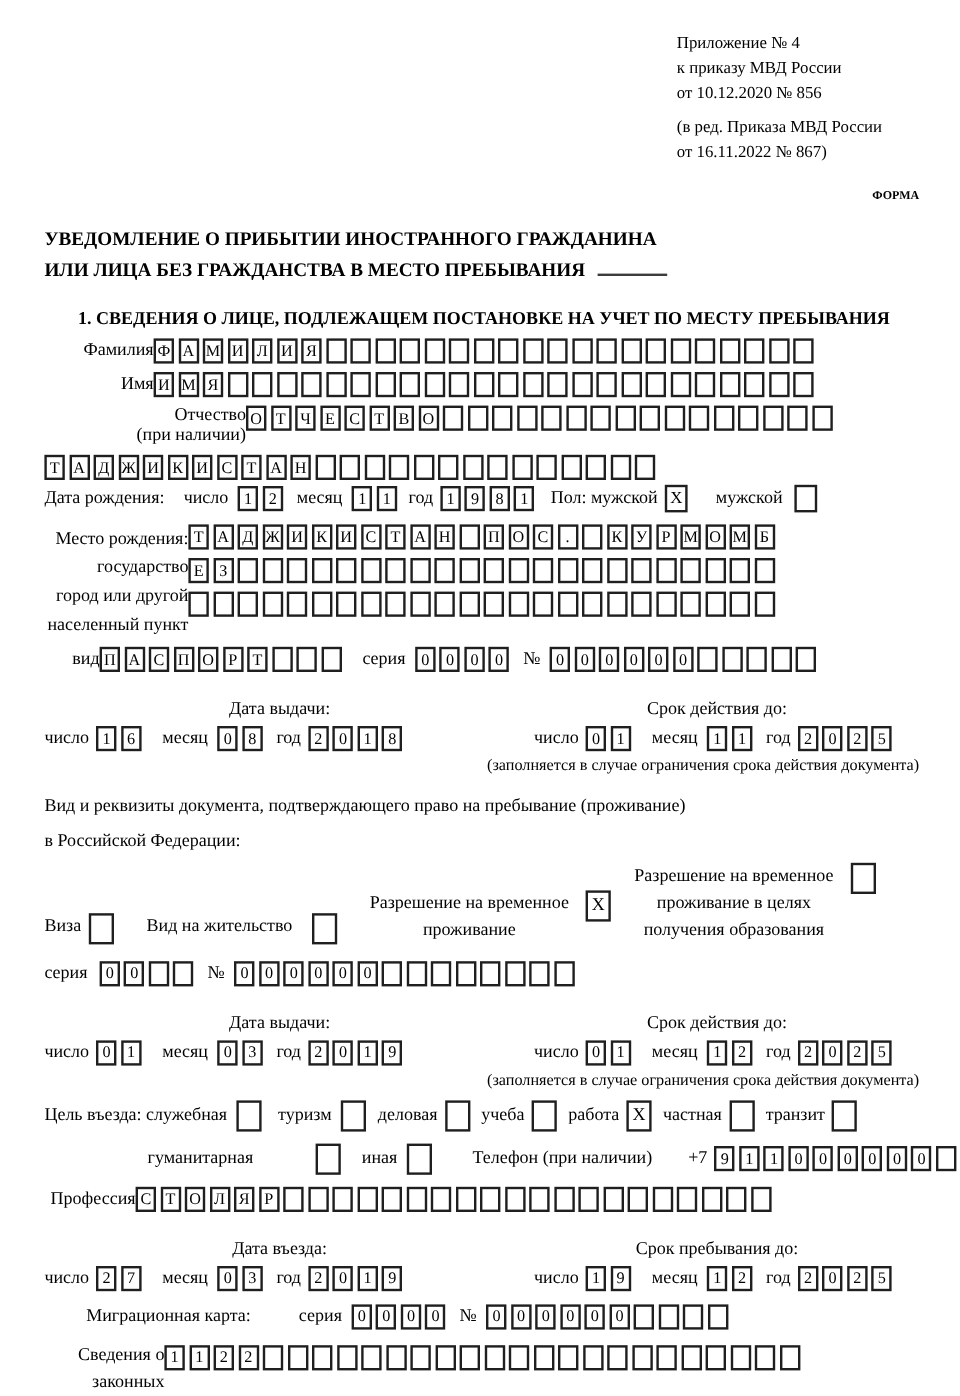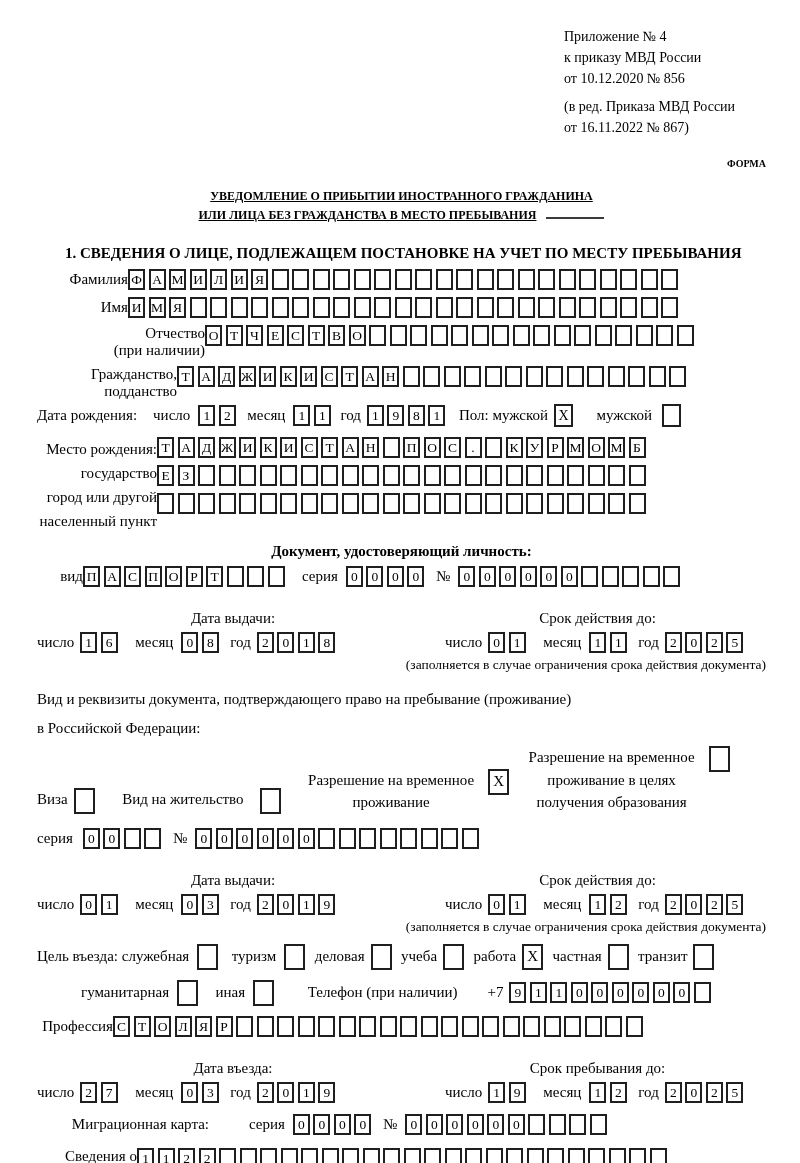--- a/index.html
+++ b/index.html
@@ -12,21 +12,21 @@
   }
   .page { padding:26px 34px 0 37px; position:relative; }
 
   
   .hdr { margin-left:527px; font-size:14px; line-height:1.5; }
   .hdr div { white-space:nowrap; }
   .hdr .grp2 { margin-top:7px; }
   .form-label { font-weight:bold; text-align:right; margin-top:18px; font-size:10px; }
 
   
-  .title { text-align:center; font-weight:bold; font-size:12px; line-height:1.6; margin-top:16px;text-decoration:underline; }
+  .title { text-align:left; font-weight:bold; font-size:16px; line-height:1.6; margin-top:16px; }
   .blank-line { display:inline-block; width:58px; border-bottom:2.5px solid #3c3c3c; height:0.85em; margin-left:10px; }
 
   .sec-heading { font-weight:bold; font-size:15px; margin:20px 0 6px 28px; }
 
   
   .row { display:flex; align-items:center; margin-top:7px; }
   .row.top { align-items:flex-start; }
   .cells { display:flex; flex:0 0 auto; }
   .cell {
     flex:0 0 auto; width:17px; height:21px;
@@ -189,24 +189,20 @@
         <span class="cell"></span>
         <span class="cell"></span>
         <span class="cell"></span>
         <span class="cell"></span>
         <span class="cell"></span>
         <span class="cell"></span>
       </span>
   </div>
 
   <div class="row top">
-    <span class="lbl w-citiz">
-      <span>Гражданство,</span><br>
-      <span>подданство</span>
-    </span>
     <span class="cells">
         <span class="cell">Т</span>
         <span class="cell">А</span>
         <span class="cell">Д</span>
         <span class="cell">Ж</span>
         <span class="cell">И</span>
         <span class="cell">К</span>
         <span class="cell">И</span>
         <span class="cell">С</span>
         <span class="cell">Т</span>
@@ -340,21 +336,20 @@
           <span class="cell"></span>
           <span class="cell"></span>
           <span class="cell"></span>
           <span class="cell"></span>
           <span class="cell"></span>
           <span class="cell"></span>
         </span>
     </span>
   </div>
 
-  <div class="center-bold">Документ, удостоверяющий личность:</div>
 
   <div class="row" style="margin-top:6px;">
     <span class="lbl w-vid">вид</span>
     <span class="cells">
         <span class="cell">П</span>
         <span class="cell">А</span>
         <span class="cell">С</span>
         <span class="cell">П</span>
         <span class="cell">О</span>
         <span class="cell">Р</span>
@@ -585,21 +580,21 @@
     </span>
     <span class="pitem ml6">
       <span class="lbl mr6">транзит</span>
       <span class="cells">
           <span class="cell c-lg"></span>
         </span>
     </span>
   </div>
 
   <div class="row" style="margin-top:10px;">
-    <span class="pitem" style="margin-left:44px;">
+    <span class="pitem" style="margin-left:86px;gap:44px;">
       <span class="lbl mr8">гуманитарная</span>
       <span class="cells">
           <span class="cell c-lg"></span>
         </span>
     </span>
     <span class="pitem ml14">
       <span class="lbl mr8">иная</span>
       <span class="cells">
           <span class="cell c-lg"></span>
         </span>

